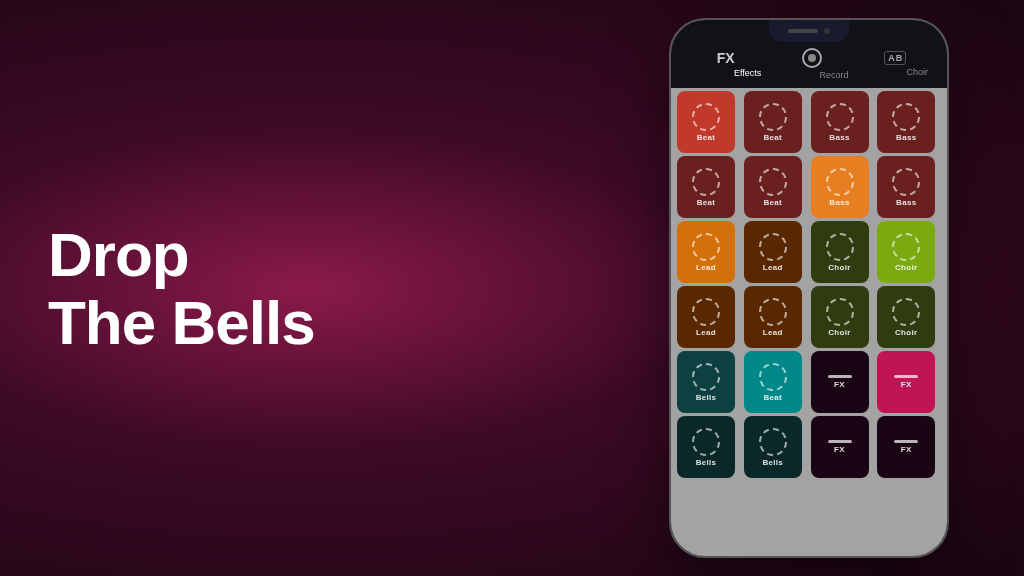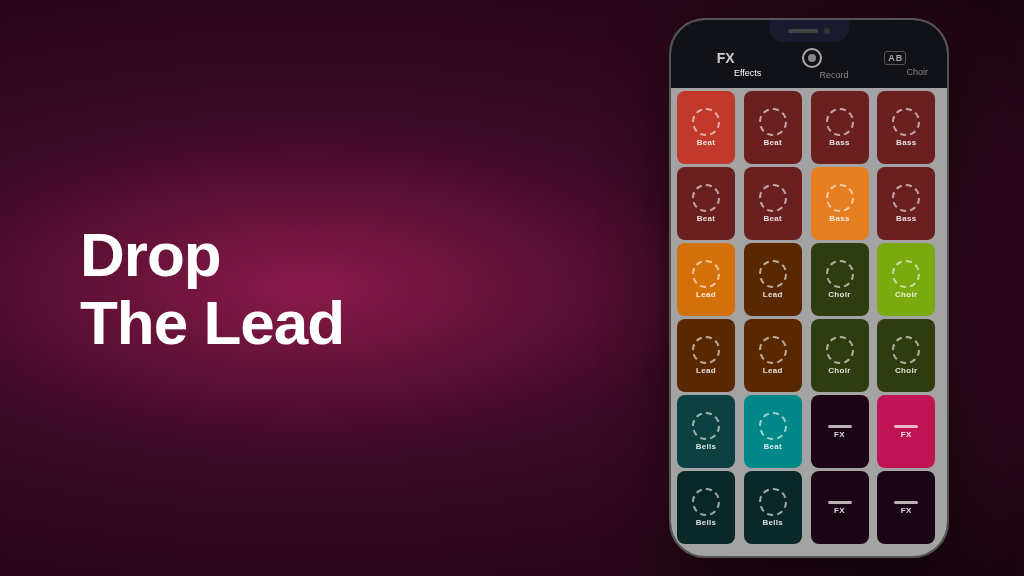--- a/index.html
+++ b/index.html
@@ -10,21 +10,21 @@
       overflow: hidden;
       background: radial-gradient(ellipse at 30% 50%, #8b1a4a 0%, #3d0a25 40%, #1a0510 100%);
       display: flex;
       align-items: center;
       font-family: Arial, Helvetica, sans-serif;
       position: relative;
     }
 
     .left-section {
       flex: 1;
-      padding-left: 80px;
+      padding-left: 48px;
       padding-bottom: 20px;
       margin-top: 22px;
     }
 
     .hero-text {
       color: white;
       font-size: 62px;
       font-weight: 900;
       line-height: 1.1;
       letter-spacing: -1px;
@@ -156,21 +156,21 @@
     
     .pads-grid {
       display: grid;
       grid-template-columns: repeat(4, 1fr);
       gap: 3px;
       padding: 3px 6px 6px 6px;
     }
 
     .pad {
       width: 58px;
-      height: 73px;
+      height: 62px;
       border-radius: 8px;
       display: flex;
       flex-direction: column;
       align-items: center;
       justify-content: center;
       cursor: pointer;
       position: relative;
       gap: 2px;
       text-align: right;
     }
@@ -195,21 +195,21 @@
       background: rgba(255,255,255,0.7);
       border-radius: 2px;
     }
   </style>
 </head>
 <body>
 
 <div class="left-section">
   <div class="hero-text">
     <div>Drop</div>
-    <div>The Lead</div>
+    <div>The Bells</div>
   </div>
 </div>
 
 <div class="right-section">
   <div class="phone">
     <div class="phone-notch">
       <div class="notch-bar"></div>
       <div class="notch-dot"></div>
     </div>
     <div class="phone-screen">

